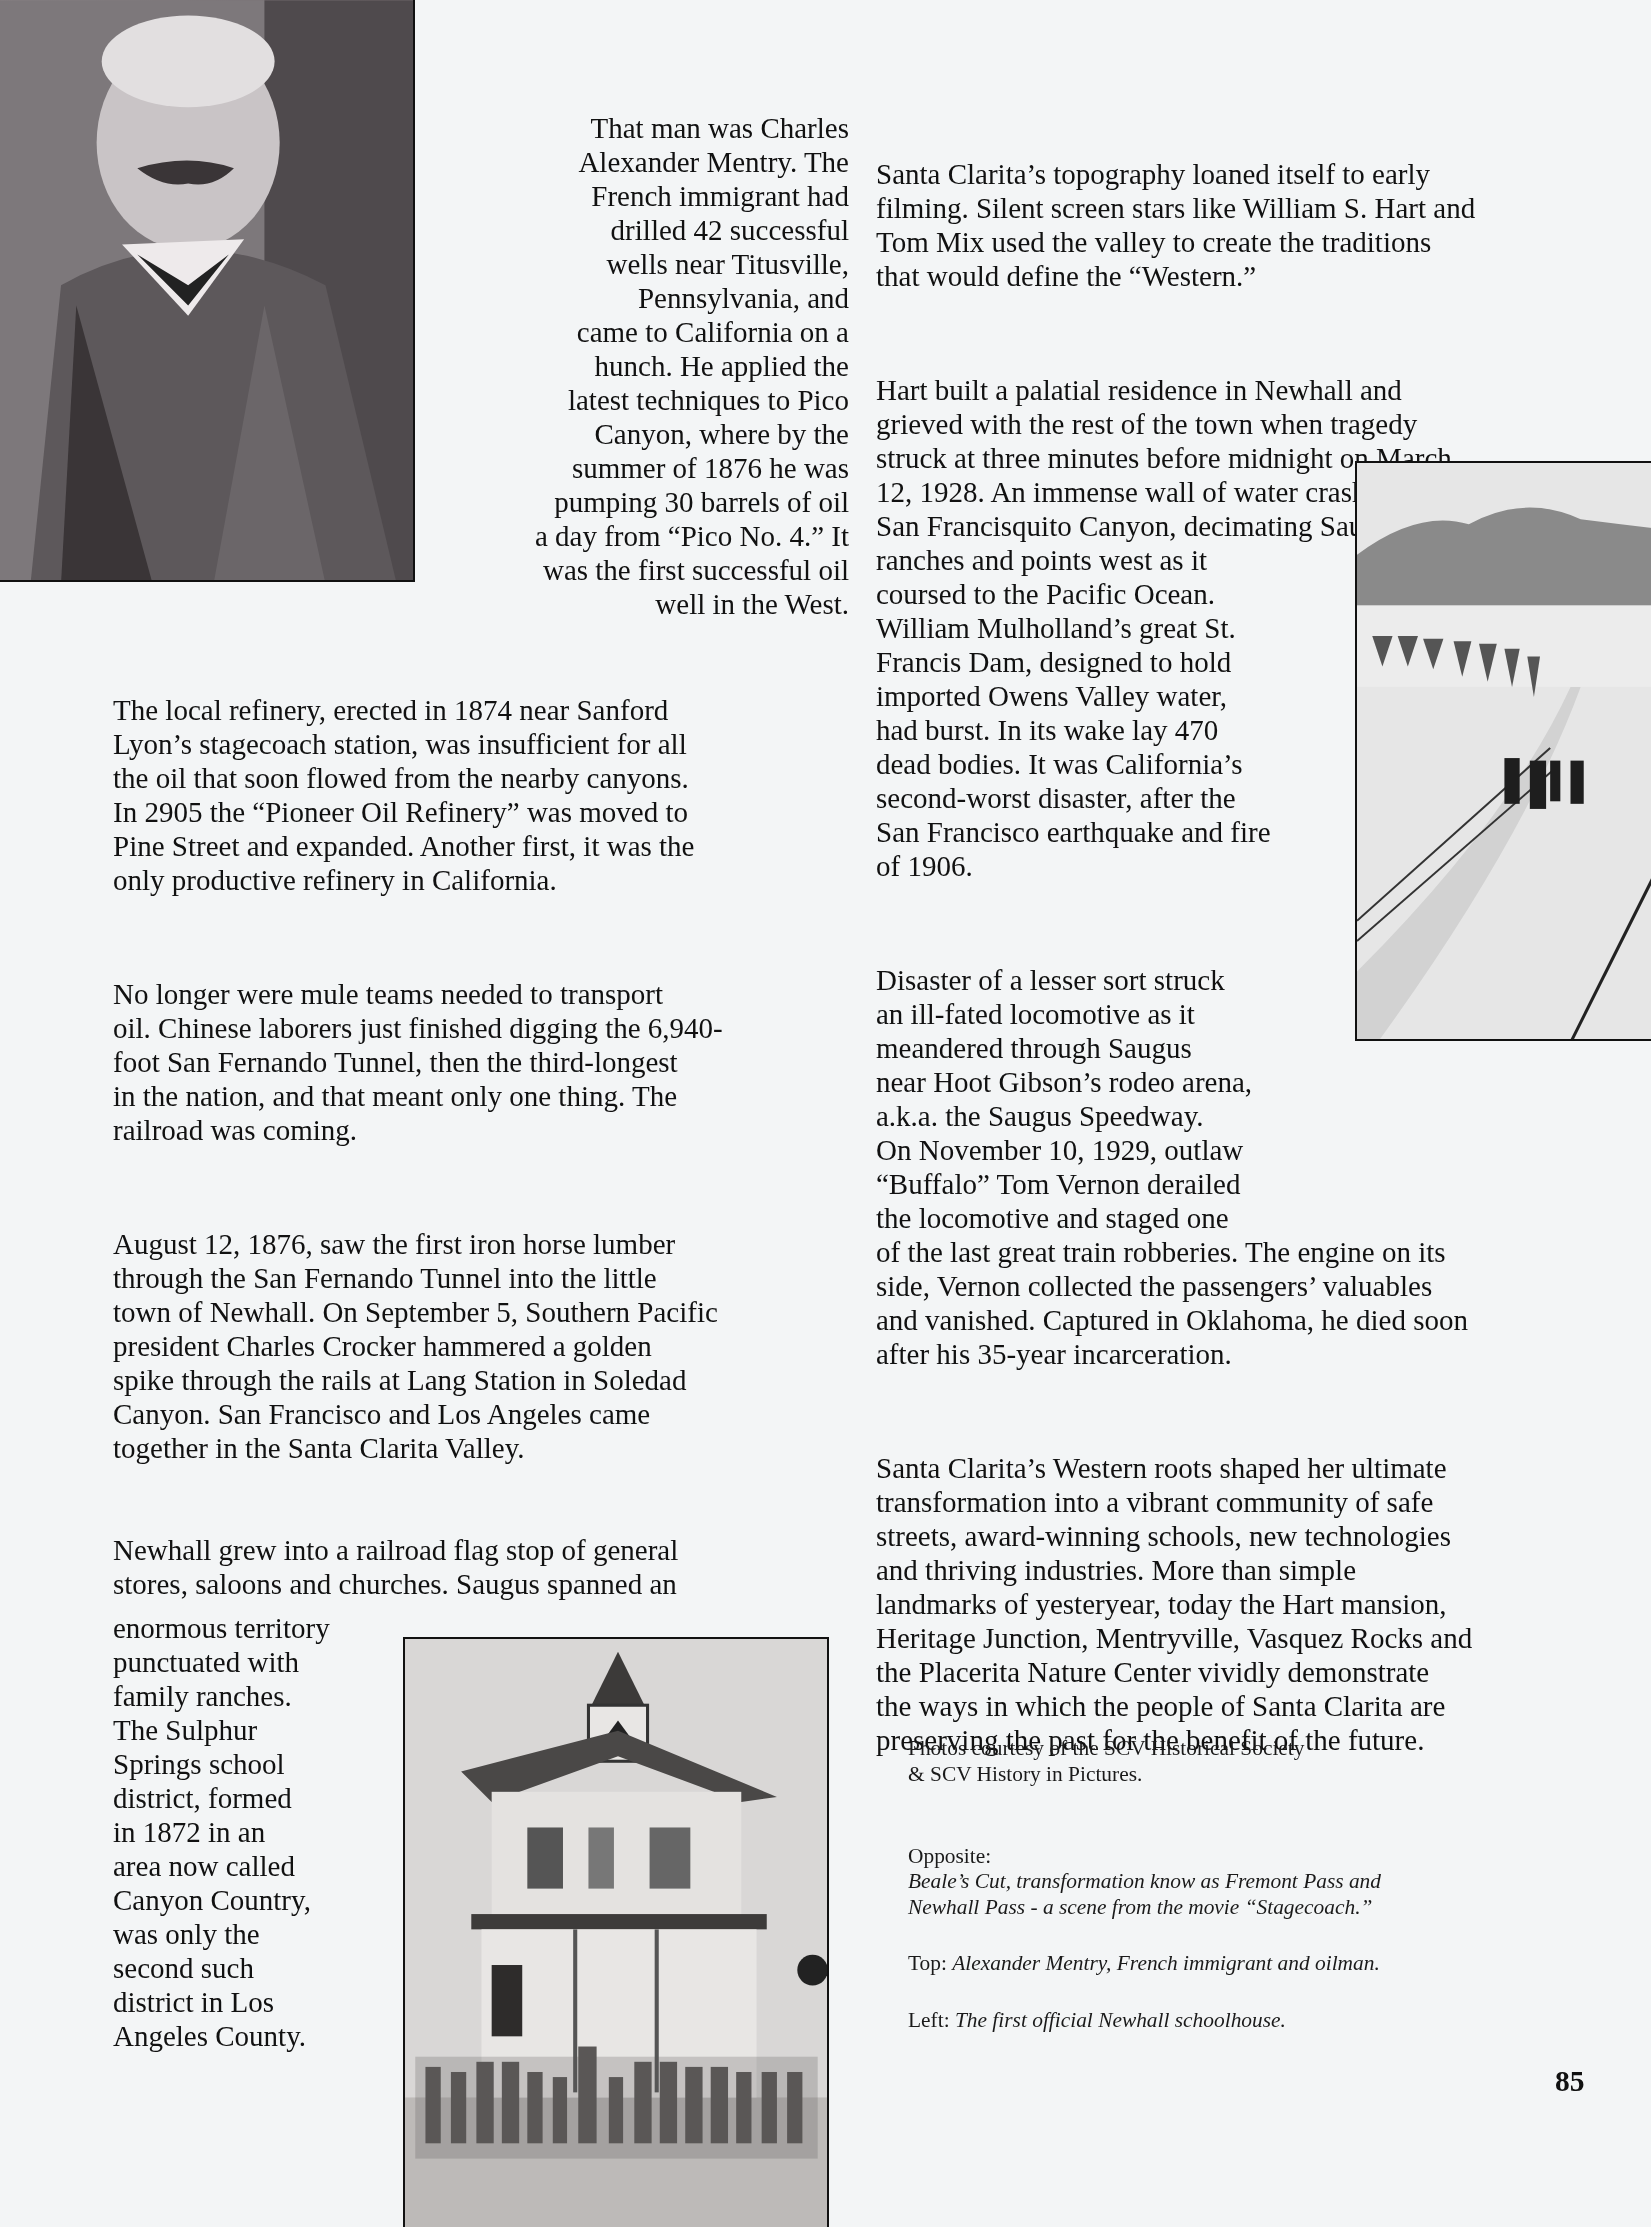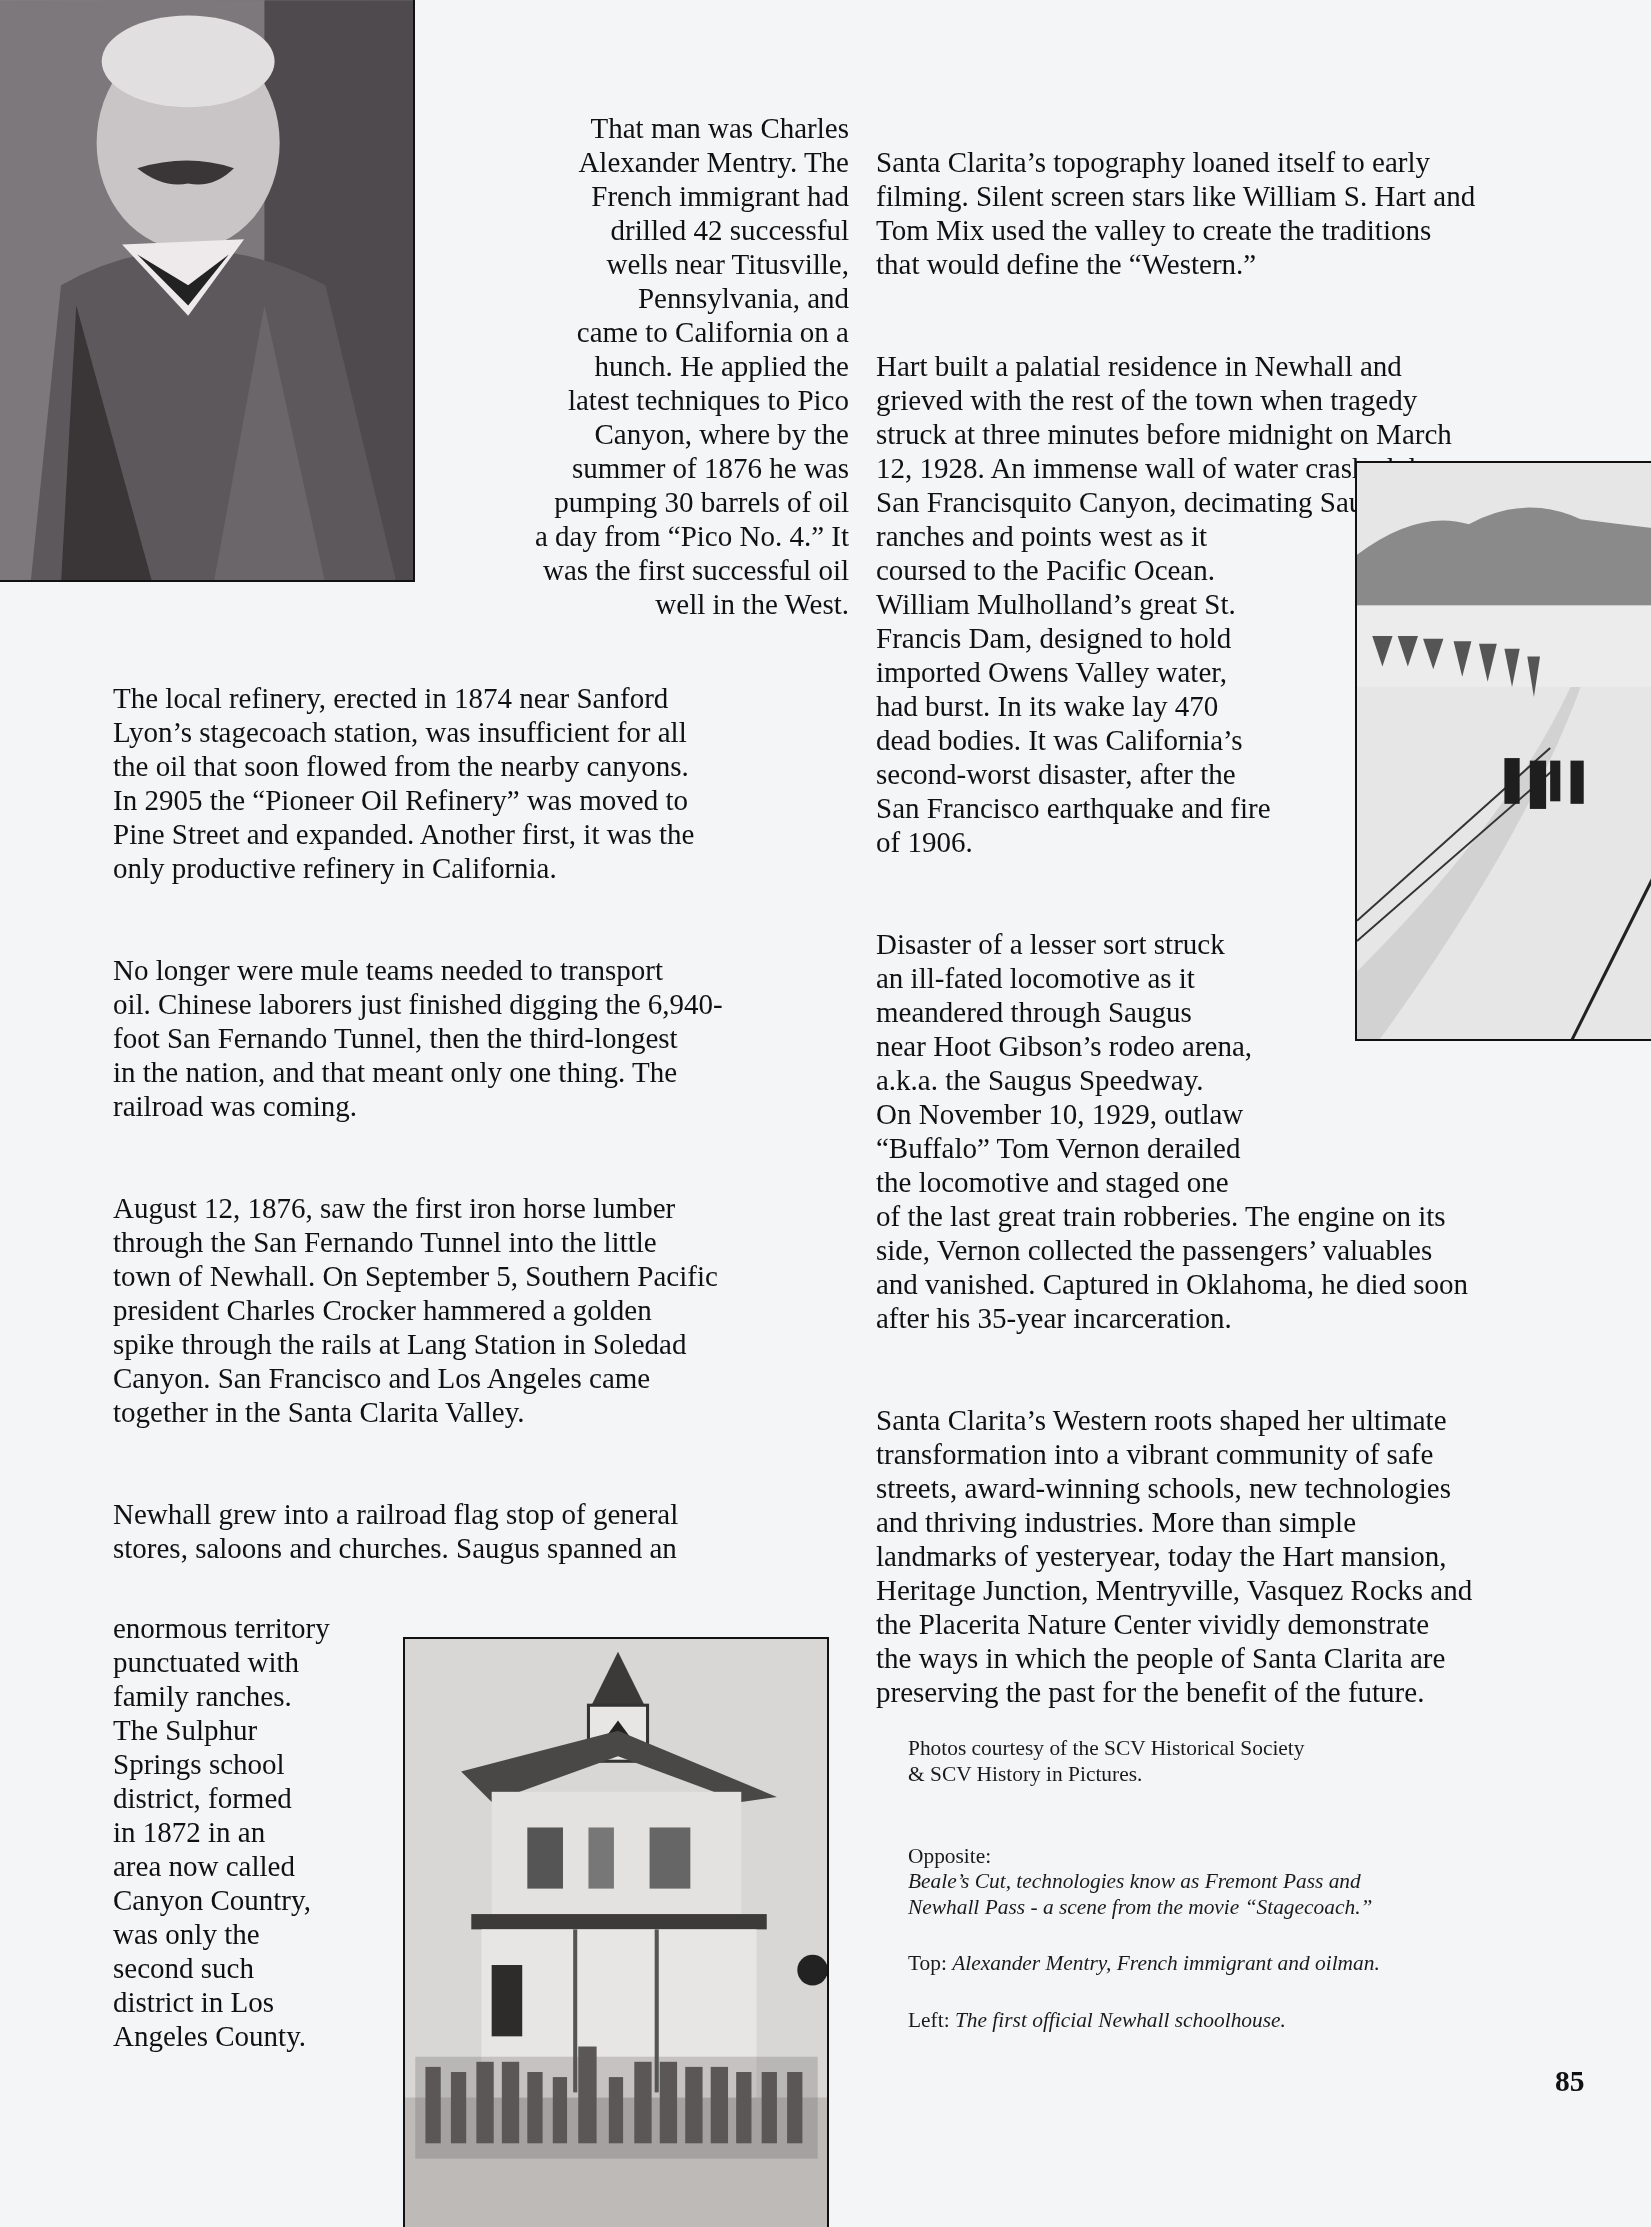--- a/index.html
+++ b/index.html
@@ -1,19 +1,19 @@
 <!DOCTYPE html>
 <html style="font-size:8.1px"><head>
 <meta charset="utf-8">
 <style>
   html, body { margin:0; padding:0; }
   body { width:1652px; height:2227px; background:#f3f5f6; position:relative; overflow:hidden;
          font-family:"Liberation Serif","DejaVu Serif",serif; color:#111; }
   .txt { position:absolute; font-size:29px; line-height:34px; margin:0; white-space:pre-line; }
-  .p { margin:0 0 34px 0; }
+  .p { margin:12px 0 34px 0; }
   .photo { position:absolute; border:2.5px solid #111; box-sizing:border-box; overflow:hidden; }
   .cap { position:absolute; font-family:"Liberation Serif",serif; font-size:21.4px; line-height:25.5px; color:#1a1a1a; }
   .cap p { margin:0 0 31px 0; }
   .cap i { font-style:italic; }
   .pagenum { position:absolute; font-weight:bold; font-size:29.5px; }
 </style>
 </head>
 <body>
 
 <div class="photo" style="left:-2.5px; top:-2.5px; width:417px; height:584px; background:linear-gradient(135deg,#8a8588 0%,#6d686b 45%,#4a4548 100%);">
@@ -190,21 +190,21 @@
         <rect x="420" y="585" width="26" height="85"></rect>
     </g>
   </svg>
 </div>
 
 <div class="cap" style="left:908px; top:1736px; width:662px;">
   <p style="white-space:pre-line">Photos courtesy of the SCV Historical Society
 &amp; SCV History in Pictures.</p>
   <p style="white-space:pre-line">
     <span>Opposite:</span>
-    <i>Beale’s Cut, technologies know as Fremont Pass and
+    <i>Beale’s Cut, transformation know as Fremont Pass and
 Newhall Pass - a scene from the movie “Stagecoach.”</i>
   </p>
   <p>
     <span>Top:</span>
     <i>Alexander Mentry, French immigrant and oilman.</i>
   </p>
   <p>
     <span>Left:</span>
     <i>The first official Newhall schoolhouse.</i>
   </p>

